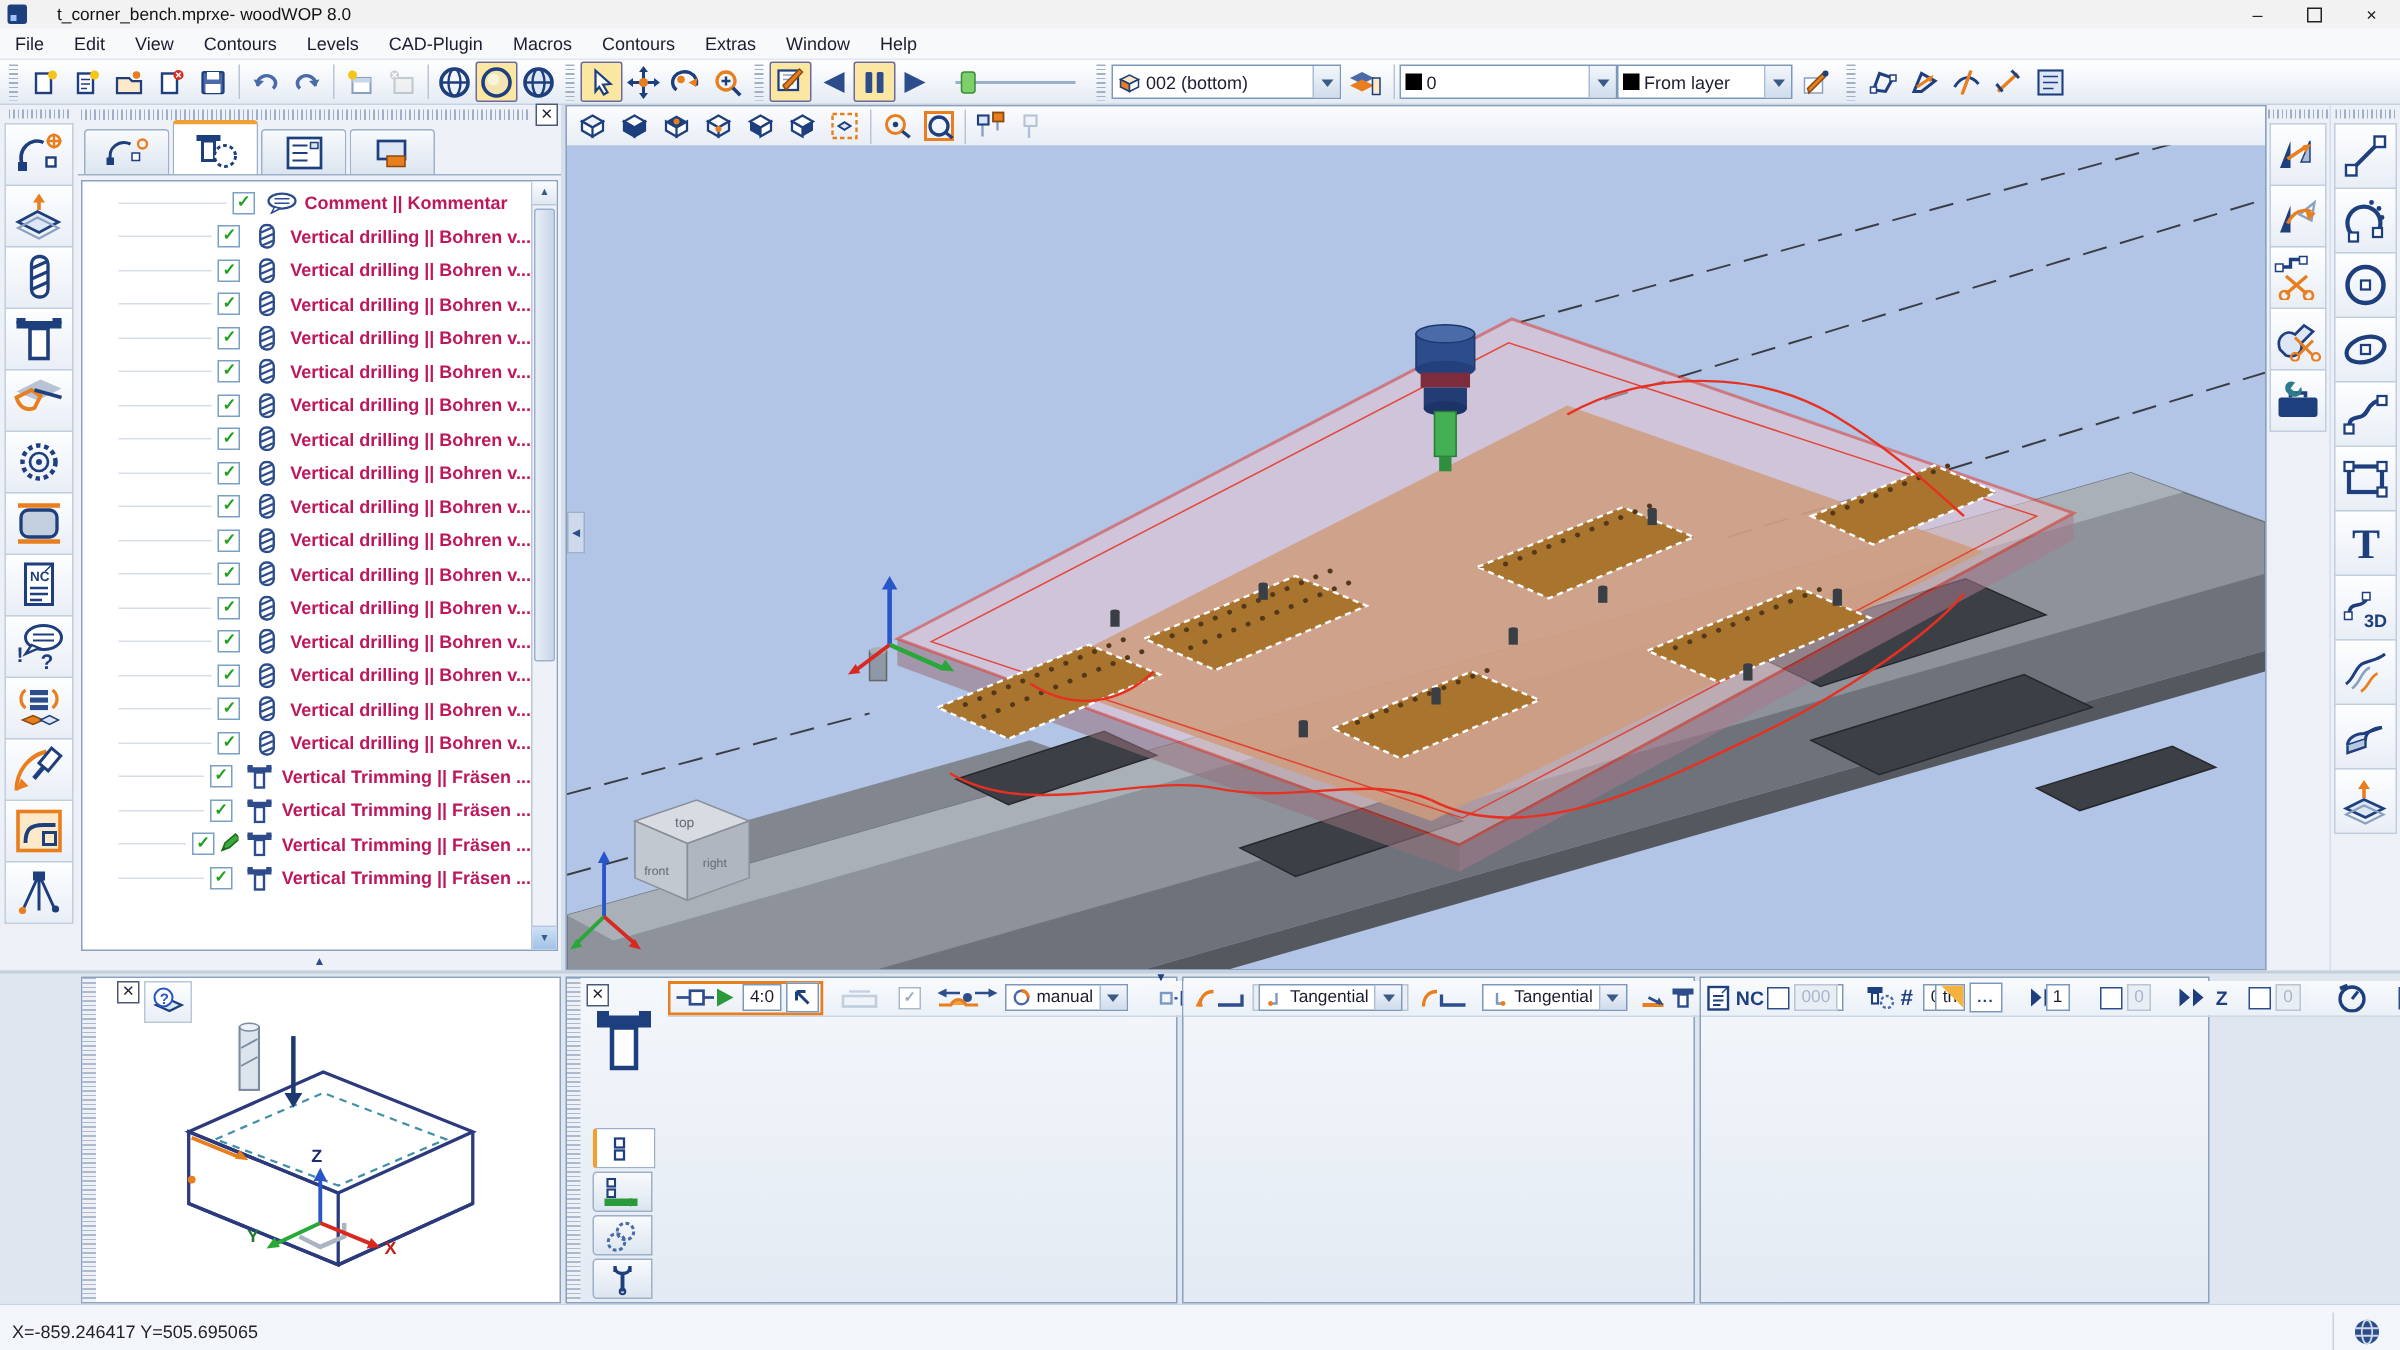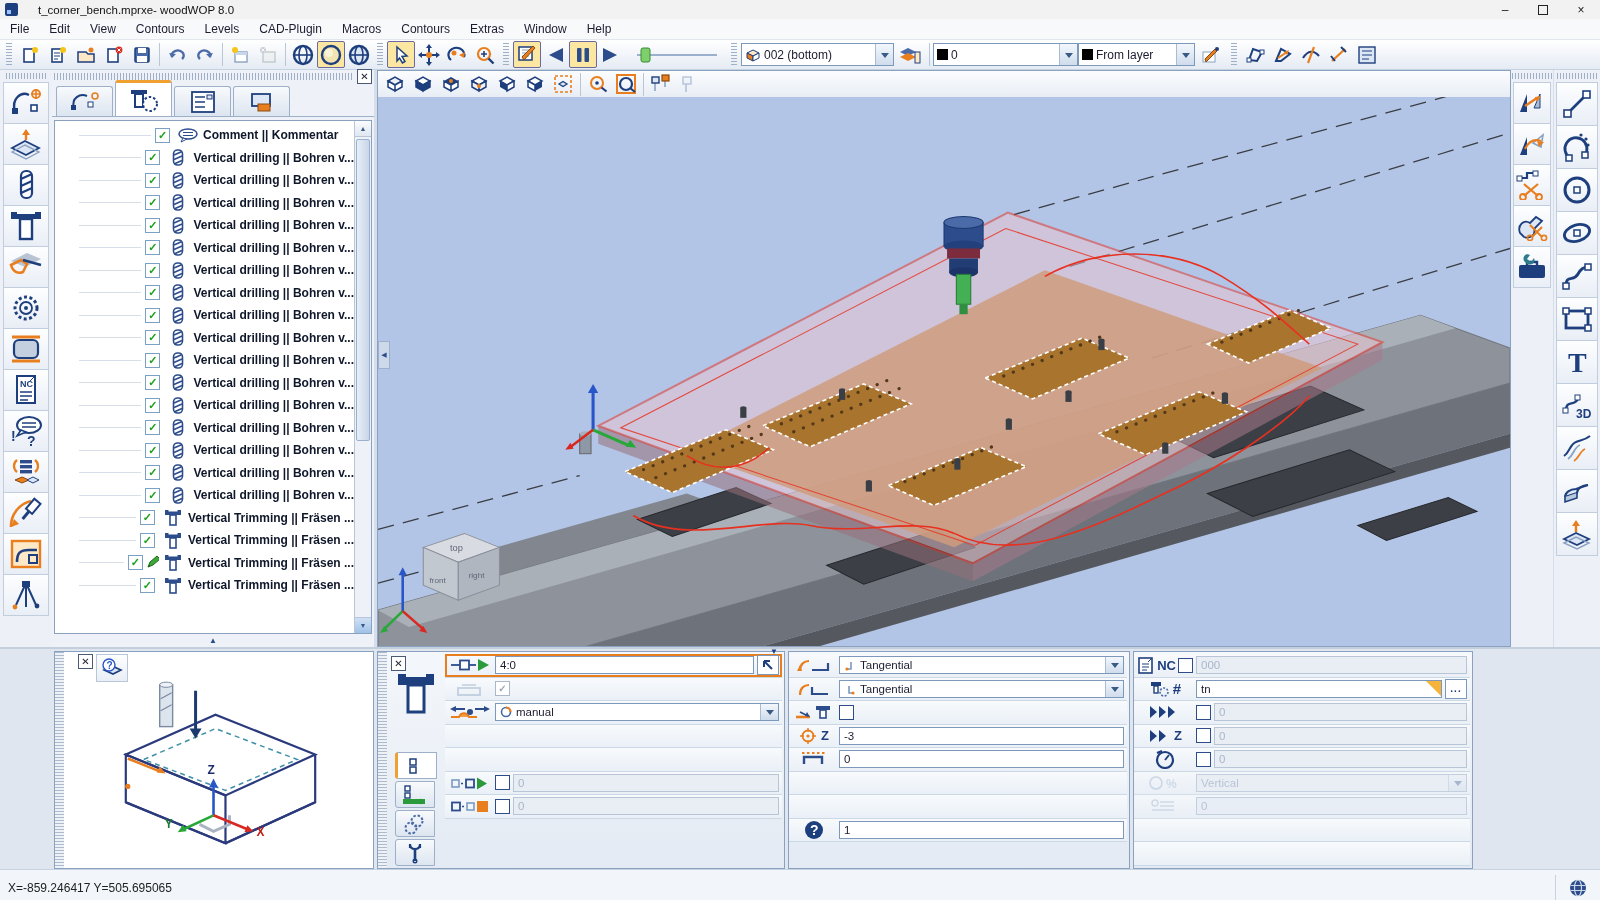--- a/index.html
+++ b/index.html
@@ -28,21 +28,21 @@
   .lbtn:last-child{border-bottom:1px solid #c2cede}
   .tree-panel{width:322px;display:flex;flex-direction:column;background:#eef2f8;border-right:3px solid #d5deea}
   .tp-head{height:13px;display:flex;align-items:center;padding:0 2px}
   .tp-grip{flex:1;height:7px;background:repeating-linear-gradient(90deg,#9fb0c6 0 1px,transparent 1px 3px)}
   .xbtn{width:13px;height:13px;border:1px solid #4a5a74;background:#fff;color:#223;display:flex;align-items:center;justify-content:center;font-size:10px;line-height:1;margin-left:4px}
   .tp-tabs{height:33px;display:flex;align-items:flex-end;gap:2px;padding-left:4px;border-bottom:1px solid #9db0c8}
   .ttab{width:55px;height:29px;border:1px solid #9db0c8;border-bottom:none;border-radius:3px 3px 0 0;background:linear-gradient(#f8fafc,#dce5f0);display:flex;align-items:center;justify-content:center}
   .ttab.active{background:#fff;border-top:3px solid #f0a030;height:33px}
   .tree-body{flex:1;background:#fff;border:1px solid #8aa2c0;margin:3px 2px 0 2px;display:flex;overflow:hidden}
   .tree-rows{flex:1;padding-top:3px;overflow:hidden}
-  .trow{height:22.5px;display:flex;align-items:center;font-size:12px;font-weight:bold;color:#0f172a;white-space:nowrap}
+  .trow{height:22.5px;display:flex;align-items:center;font-size:12px;font-weight:bold;color:#be185d;white-space:nowrap}
   .tindent{width:72px;border-bottom:1px solid #d8dee8;height:0;margin-left:24px}
   .cb{width:13px;height:13px;border:1px solid #7aa0c4;background:#fff;display:flex;align-items:center;justify-content:center;margin:0 4px;flex:none}
   .cb::after{content:"✓";color:#21a121;font-size:11px;font-weight:bold;line-height:1}
   .pen{width:14px;margin-left:-2px}
   .ticon{width:20px;margin:0 5px 0 4px;display:flex;justify-content:center;flex:none}
   .tscroll{width:16px;border-left:1px solid #b8c6d8;background:#eef2f8;display:flex;flex-direction:column;position:relative}
   .sarr{height:15px;background:linear-gradient(#fbfcfe,#dfe7f1);border-bottom:1px solid #b8c6d8;display:flex;align-items:center;justify-content:center;font-size:7px;color:#3a5a86}
   .sarr.bot{margin-top:auto;border-top:1px solid #b8c6d8;border-bottom:none;background:linear-gradient(#cfe0f4,#9fc2e8)}
   .sthumb{position:absolute;left:1px;right:1px;top:18px;height:300px;background:linear-gradient(90deg,#e8eef6,#c8d6e8);border:1px solid #9ab0cc;border-radius:2px}
   .tree-collapse{height:13px;display:flex;align-items:center;justify-content:center;font-size:8px;color:#2c4c8c}
@@ -62,21 +62,21 @@
   .panel{background:linear-gradient(#f4f7fb,#e3eaf3);border:1px solid #8aa2c0;display:flex;flex:none}
   .vhatch{width:9px;background:repeating-linear-gradient(180deg,#adbace 0 1px,#eef2f7 1px 3px);flex:none}
   .bl-panel{width:318px;position:relative;background:#fff}
   .bl-top{position:absolute;left:10px;top:2px;display:flex;gap:3px;align-items:flex-start}
   .helpbtn{width:30px;height:26px;border:1px solid #b8c6d8;background:linear-gradient(#fdfeff,#e9eef6);display:flex;align-items:center;justify-content:center}
   .macro-panel{width:406px;margin-left:3px}
   .mp-left{width:58px;display:flex;flex-direction:column;align-items:center;padding-top:4px;flex:none}
   .mp-tabs{margin-top:auto;display:flex;flex-direction:column;gap:2px;margin-bottom:2px}
   .mtab{width:38px;height:25px;border:1px solid #9db0c8;border-radius:3px 0 0 3px;background:linear-gradient(#f8fafc,#dce5f0);display:flex;align-items:center;justify-content:center}
   .mtab.active{background:#fff;border-left:3px solid #f0a030}
-  .rows{flex:1;display:flex;flex-direction:column;padding:2px 2px 2px 0}
+  .rows{flex:1;display:flex;padding:2px 2px 2px 0}
   .prow{height:22.5px;display:flex;align-items:center;gap:3px;padding:0 3px;border-bottom:1px solid #cdd8e5;background:linear-gradient(#f8fafc,#eaf0f7)}
   .prow.selrow{box-shadow:inset 0 0 0 2px #e87e1e}
   .picn{width:44px;display:flex;align-items:center;justify-content:center;gap:2px;flex:none}
   .picn.wide{width:56px}
   .pfield{flex:1;height:16px;background:#fff;border:1px solid #7c98ba;font-size:11.5px;display:flex;align-items:center;padding:0 4px;gap:4px;position:relative;overflow:hidden}
   .pfield.gray{background:#e9eef5;color:#a9b6c9;border-color:#b7c5d6}
   .pfield .chev{height:16px;margin-right:-4px}
   .pick{width:20px;height:18px;background:#fff;border:1px solid #7c98ba;display:flex;align-items:center;justify-content:center;flex:none}
   .pcb{width:13px;height:13px;border:1.5px solid #2c4c8c;background:#fff;flex:none;display:flex;align-items:center;justify-content:center}
   .pcb.gcheck{border-color:#aab8ca}

